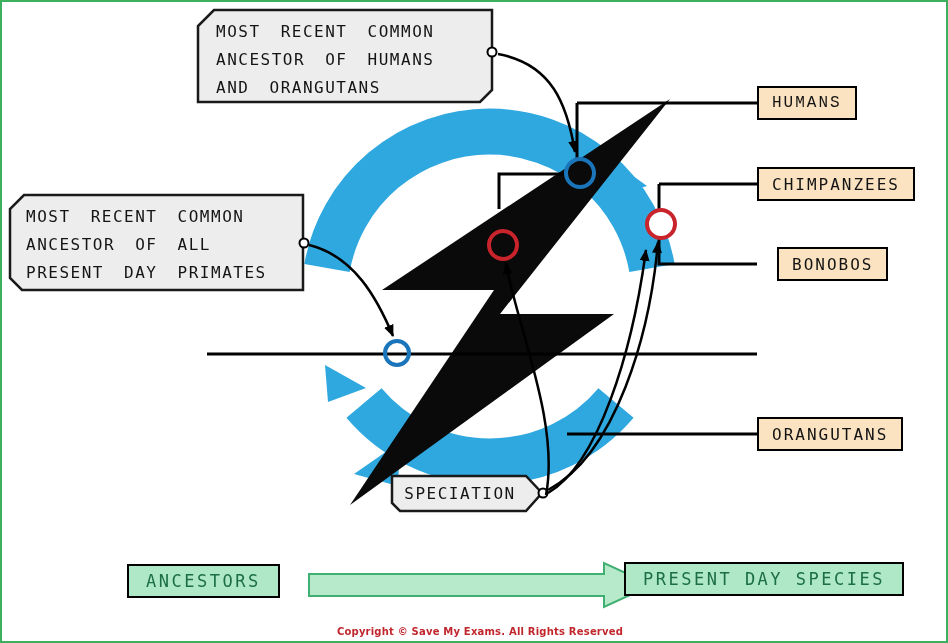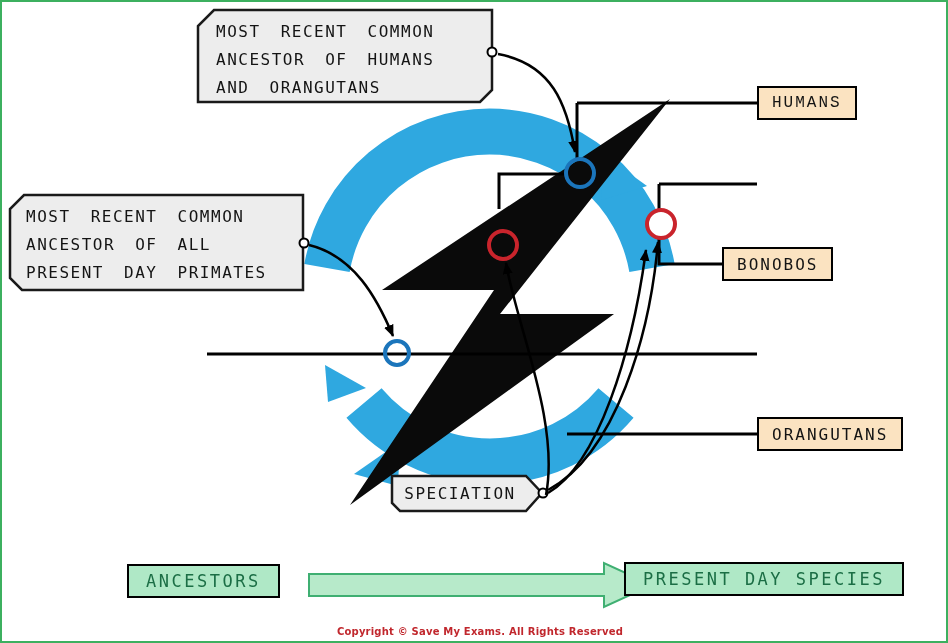--- a/index.html
+++ b/index.html
@@ -104,21 +104,22 @@
 
   <div class="callout-text" style="left:24px;top:201px;">
     <div>MOST RECENT COMMON</div>
     <div>ANCESTOR OF ALL</div>
     <div>PRESENT DAY PRIMATES</div>
   </div>
 
   <div class="tag-text" style="left:390px;top:474px;width:136px;height:35px;">SPECIATION</div>
 
   <div class="species-label" style="left:755px;top:84px;font-family:Liberation Mono, monospace;">HUMANS</div>
-  <div class="species-label" style="left:720px;top:245px;">BONOBOS</div>
+  <div class="species-label" style="left:755px;top:165px;">CHIMPANZEES</div>
+  <div class="species-label" style="left:775px;top:245px;">BONOBOS</div>
   <div class="species-label" style="left:755px;top:415px;">ORANGUTANS</div>
 
   <div class="green-box" style="left:125px;top:562px;">ANCESTORS</div>
   <div class="green-box" style="left:622px;top:560px;">PRESENT DAY SPECIES</div>
 
   <div class="copyright">Copyright © Save My Exams. All Rights Reserved</div>
 
 </div>
 
 </body></html>

